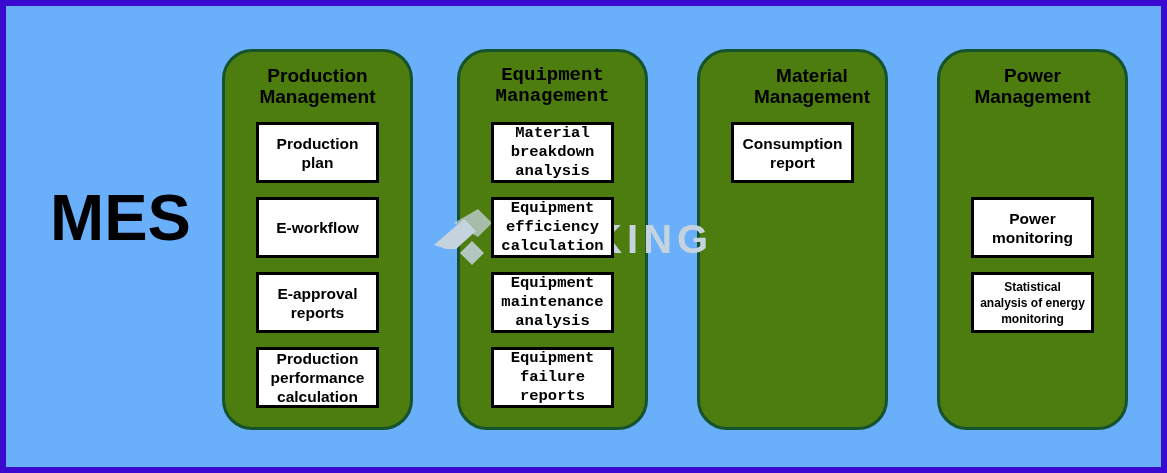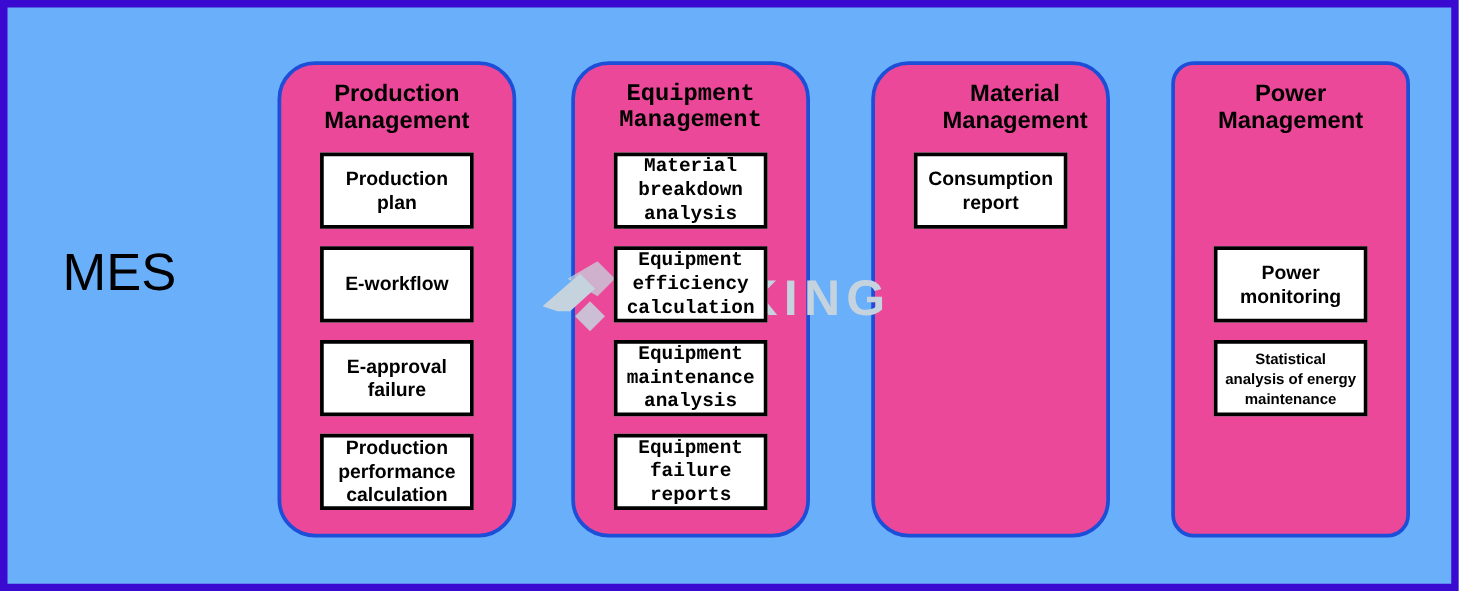--- a/index.html
+++ b/index.html
@@ -9,39 +9,39 @@
     box-sizing:border-box;
     border:6px solid #3A0AD0;
     background:#69AFFA;
     font-family:"Liberation Sans", sans-serif;
     overflow:hidden;
     color:#000;
   }
   .mes-label {
     position:absolute;
     left:44px; top:186px;
-    font-size:42px;
+    font-size:65px;
     line-height:52px;
-    font-weight:400;
+    font-weight:700;
     color:#000;
     white-space:nowrap;
   }
   .column {
     position:absolute;
     top:43px;
     width:191px; height:381px;
     box-sizing:border-box;
-    background:#ec4899;
-    border:3px solid #1d4ed8;
+    background:#4d7c0f;
+    border:3px solid #14532d;
     border-radius:30px;
   }
   .col-c1 { left:216px; }
   .col-c2 { left:451px;font-family:Liberation Mono, monospace; }
   .col-c3 { left:691px;padding-left:39px; }
-  .col-c4 { left:931px;border-radius:18px; }
+  .col-c4 { left:931px; }
   .col-title {
     margin:13px 10px 0 10px;
     text-align:center;
     font-weight:bold;
     font-size:19px;
     line-height:21px;
     white-space:pre-line;
   }
   .node {
     position:absolute;
@@ -90,21 +90,21 @@
 
   <div class="mes-label">MES</div>
 
   <div class="column col-c1">
     <div class="col-title">Production
 Management</div>
     <div class="node r1">Production
 plan</div>
     <div class="node r2">E-workflow</div>
     <div class="node r3">E-approval
-failure</div>
+reports</div>
     <div class="node r4">Production
 performance
 calculation</div>
   </div>
 
   <div class="column col-c2">
     <div class="col-title">Equipment
 Management</div>
     <div class="node r1">Material
 breakdown
@@ -126,21 +126,21 @@
 report</div>
   </div>
 
   <div class="column col-c4">
     <div class="col-title">Power
 Management</div>
     <div class="node r2">Power
 monitoring</div>
     <div class="node r3 small">Statistical
 analysis of energy
-maintenance</div>
+monitoring</div>
   </div>
 
   <div class="watermark">
     <span>
       <svg width="58" height="56" viewBox="0 0 58 56">
         <g fill="#C5D3DF">
           <path d="M20 14 L44 0 L58 14 L44 28 Z" opacity="0.75"></path>
           <path d="M0 36 L30 10 L42 22 L22 40 L12 40 Z"></path>
           <path d="M26 44 L38 32 L50 44 L38 56 Z" opacity="0.85"></path>
         </g>

